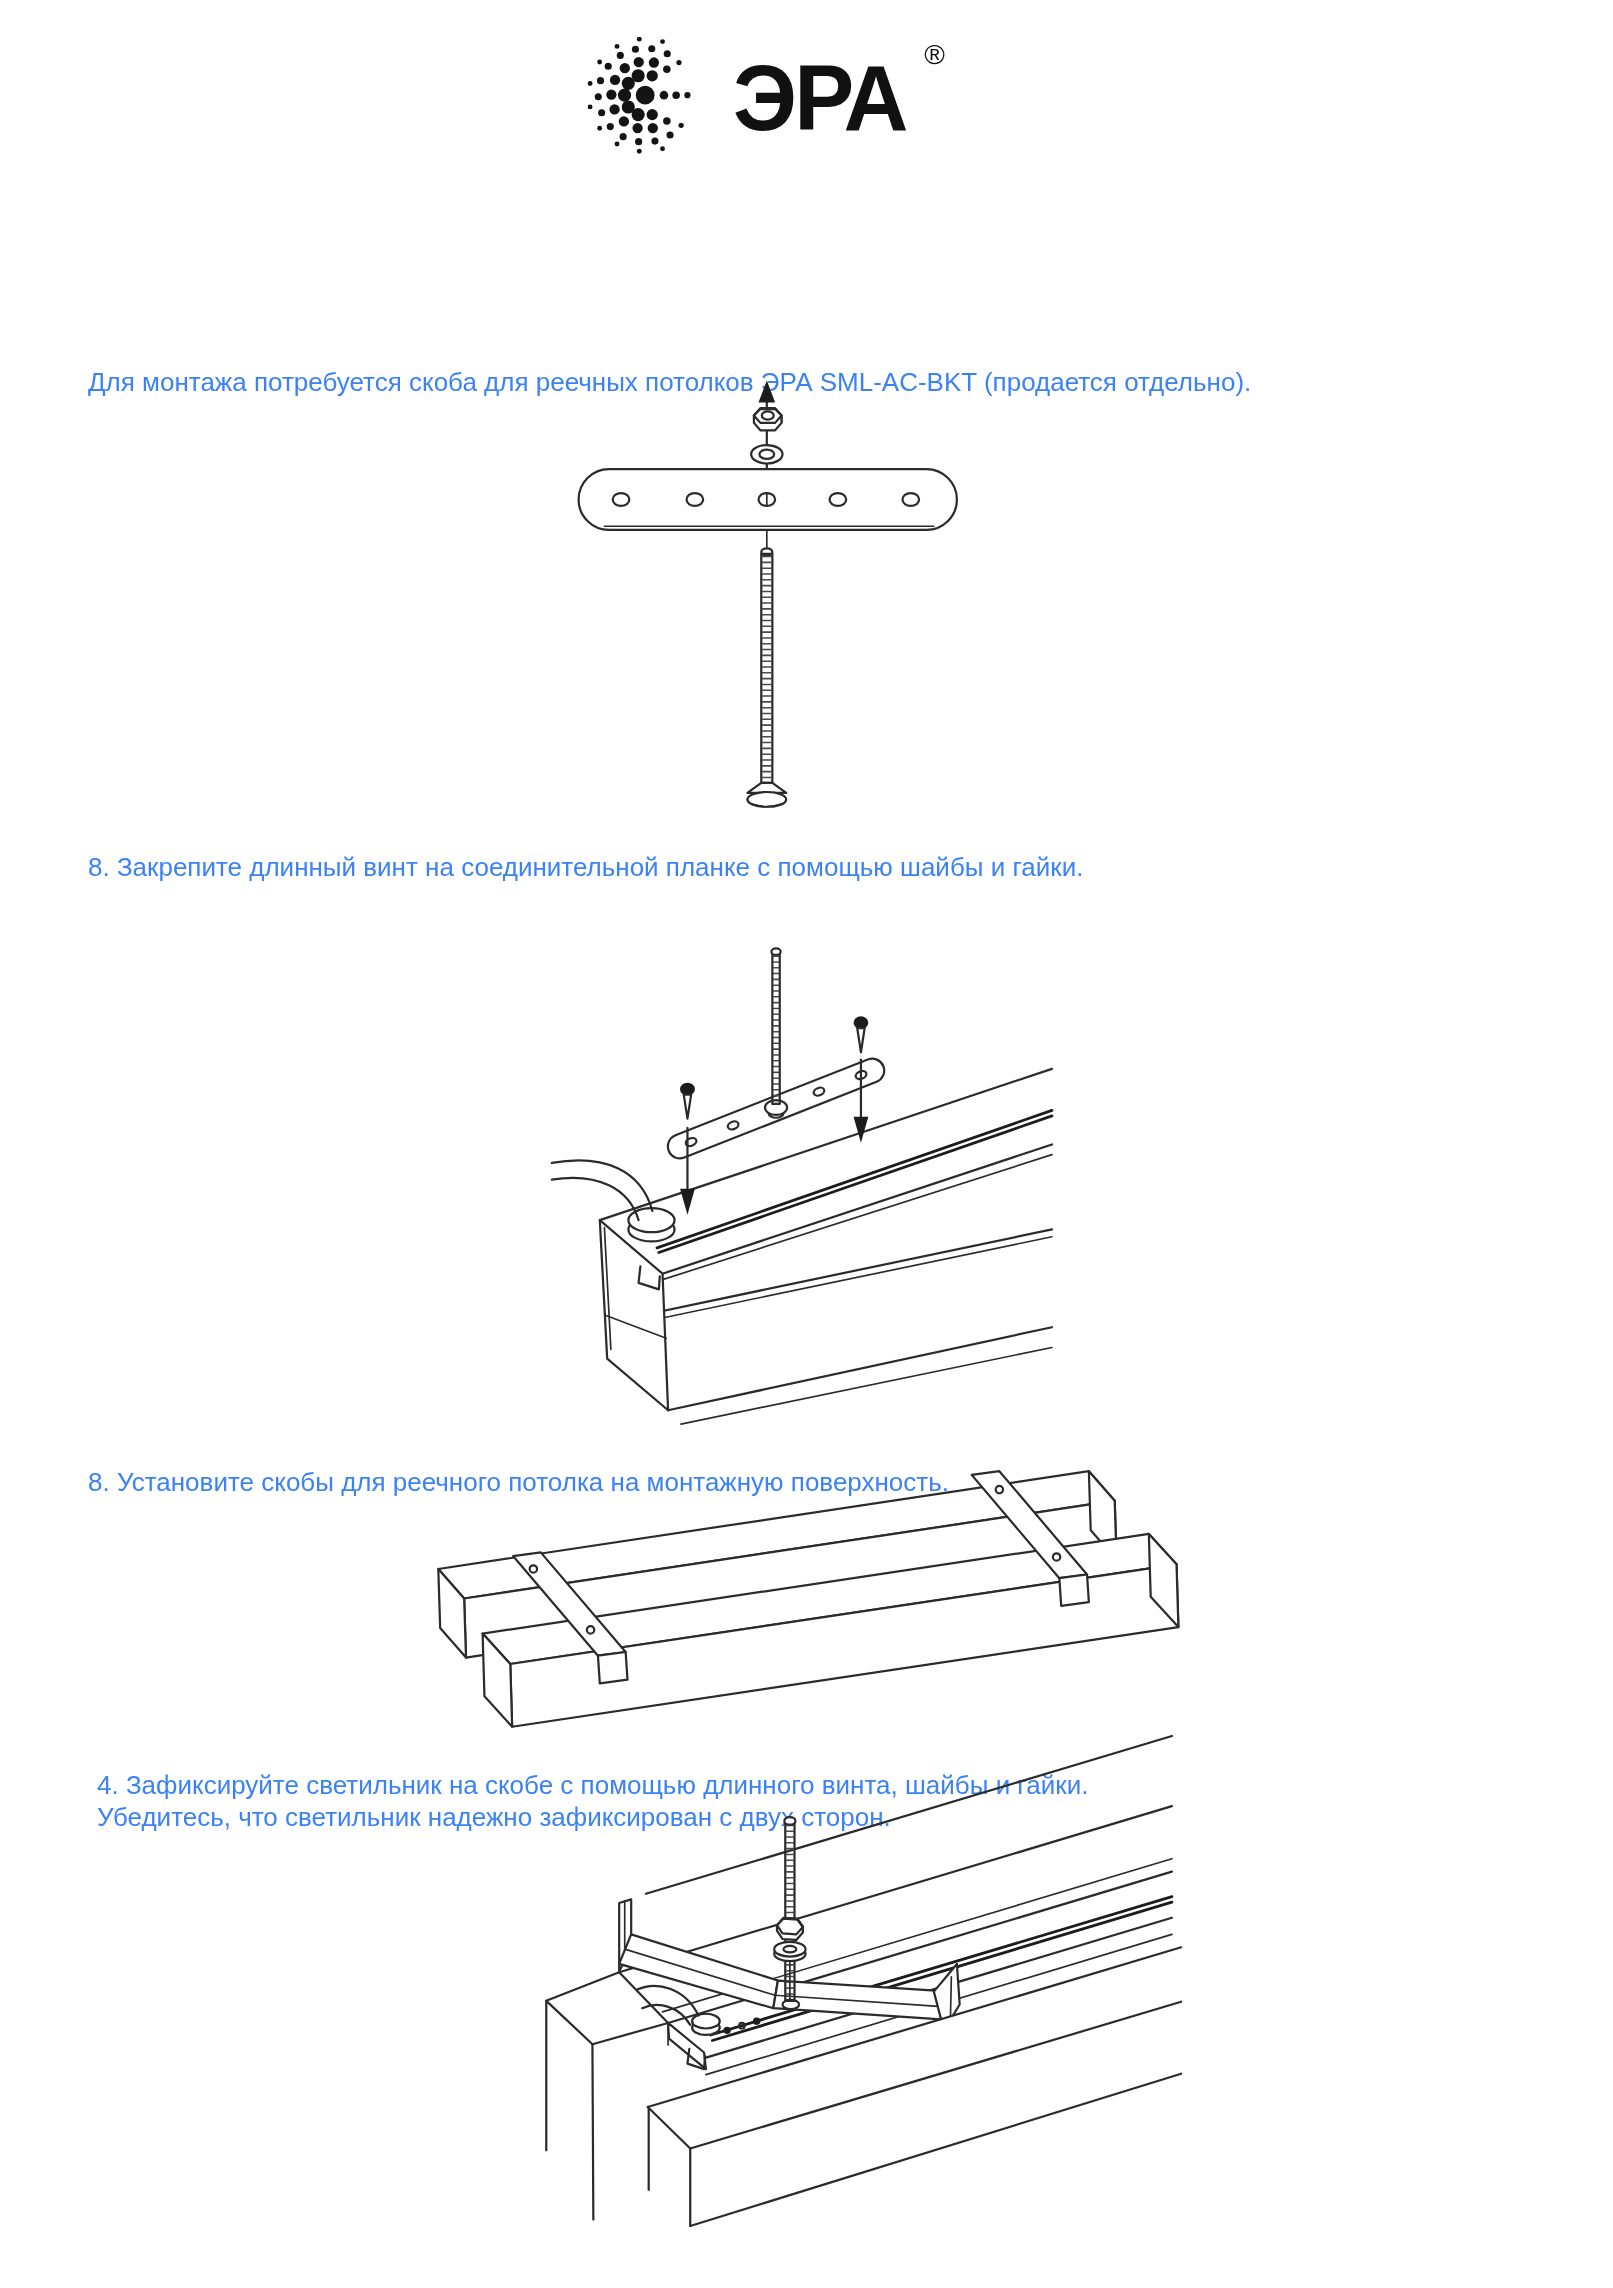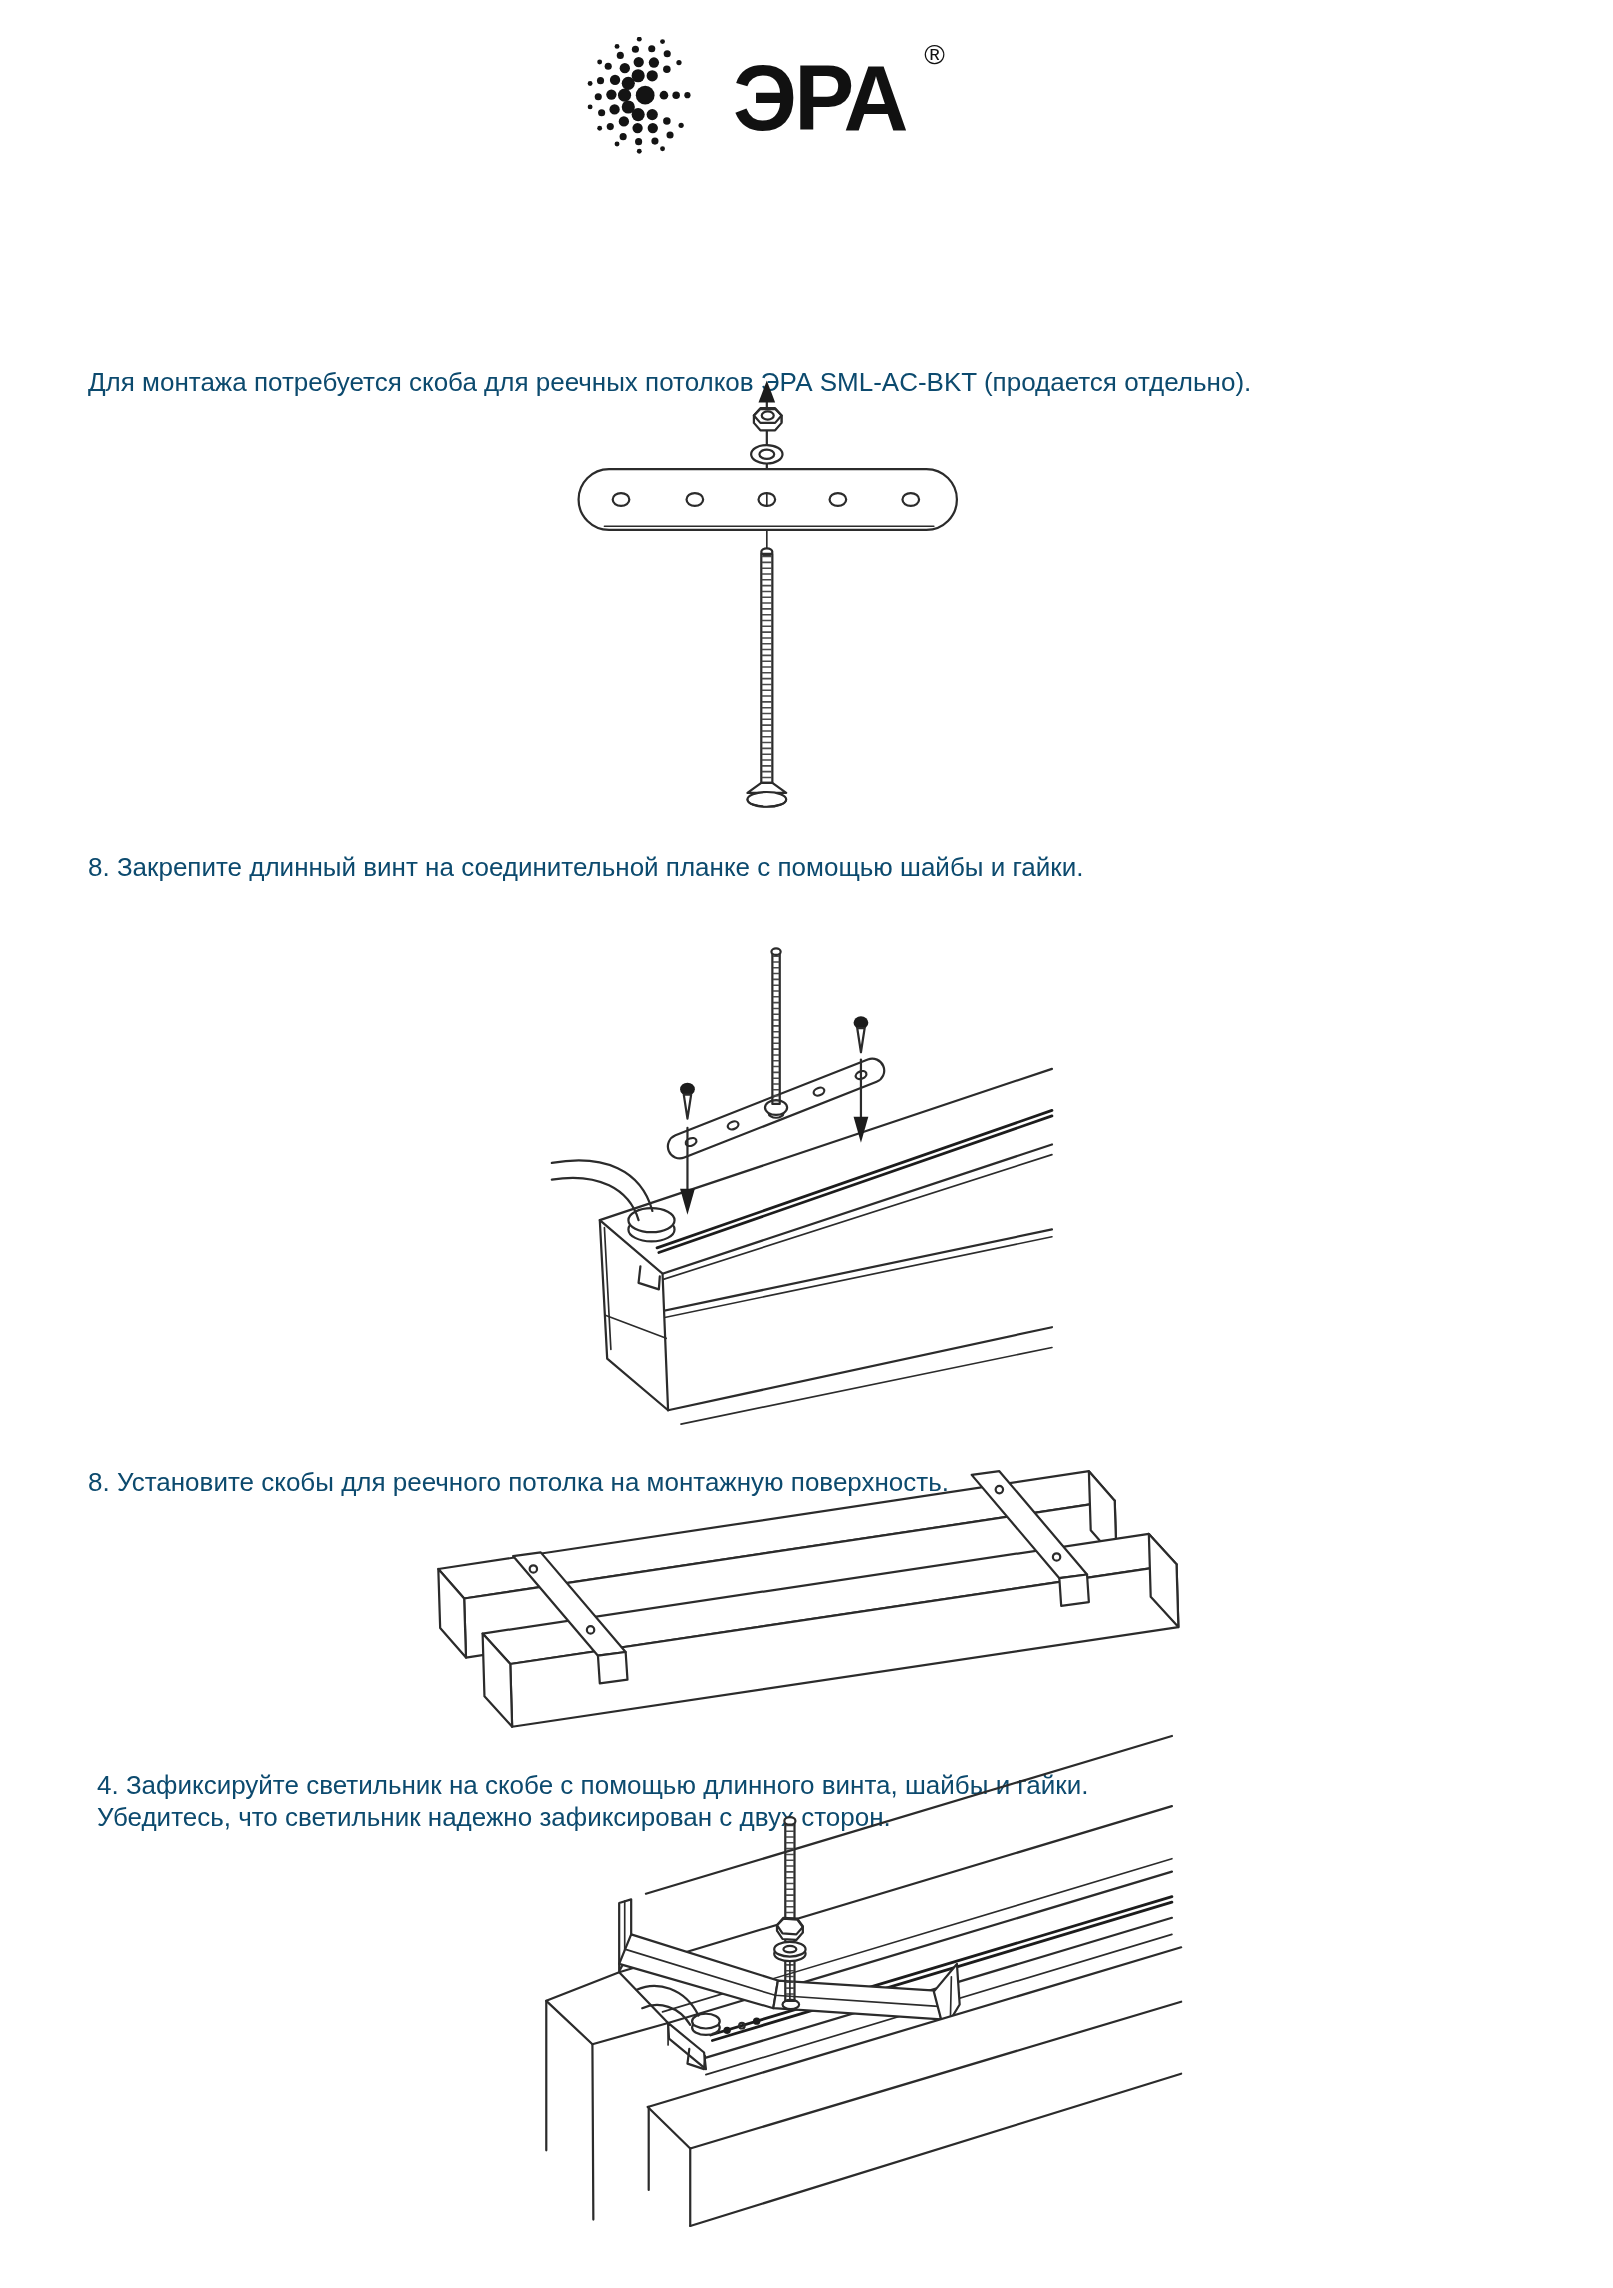--- a/index.html
+++ b/index.html
@@ -5,21 +5,21 @@
   html,body{margin:0;padding:0;}
   body{width:1613px;height:2289px;background:#ffffff;font-family:"Liberation Sans",sans-serif;color:#1d1d1d;}
   .page{position:relative;width:1374px;height:2289px;overflow:hidden;background:#fff;}
 
   .brand{position:absolute;left:587px;top:37px;display:flex;align-items:center;gap:24px;}
   .brand-emblem{width:122px;height:122px;}
   .brand-word{font-size:90px;font-weight:700;letter-spacing:-2.8px;color:#111;line-height:1;transform:scaleY(1.04);}
   .brand-reg{font-size:28px;font-weight:400;color:#111;align-self:flex-start;margin-top:1.8px;margin-left:-5.5px;}
 
   .title{position:absolute;left:0;top:227px;width:1613px;text-align:center;font-size:39px;font-weight:700;line-height:48px;color:#141414;letter-spacing:0px;}
-  .para{position:absolute;left:88px;width:1477px;font-size:26px;line-height:32px;color:#0c4a6e;white-space:pre-line;}
+  .para{position:absolute;left:88px;width:1477px;font-size:26px;line-height:32px;color:#3b82f6;white-space:pre-line;}
   #intro{top:340px;}
   #step-1{top:825px;}
   #step-2{top:868px;}
   #step-3{top:1440px;}
   #step-4{top:1743px;margin-left:9px;}
 
   .fig-layer{position:absolute;left:0;top:0;width:1613px;height:2289px;}
   .ln{fill:none;stroke:#2b2b2b;stroke-width:2.4;stroke-linecap:round;stroke-linejoin:round;}
   .lnthin{fill:none;stroke:#2b2b2b;stroke-width:1.8;stroke-linecap:round;}
   .lnthick{fill:none;stroke:#1c1c1c;stroke-width:3;stroke-linecap:round;}

